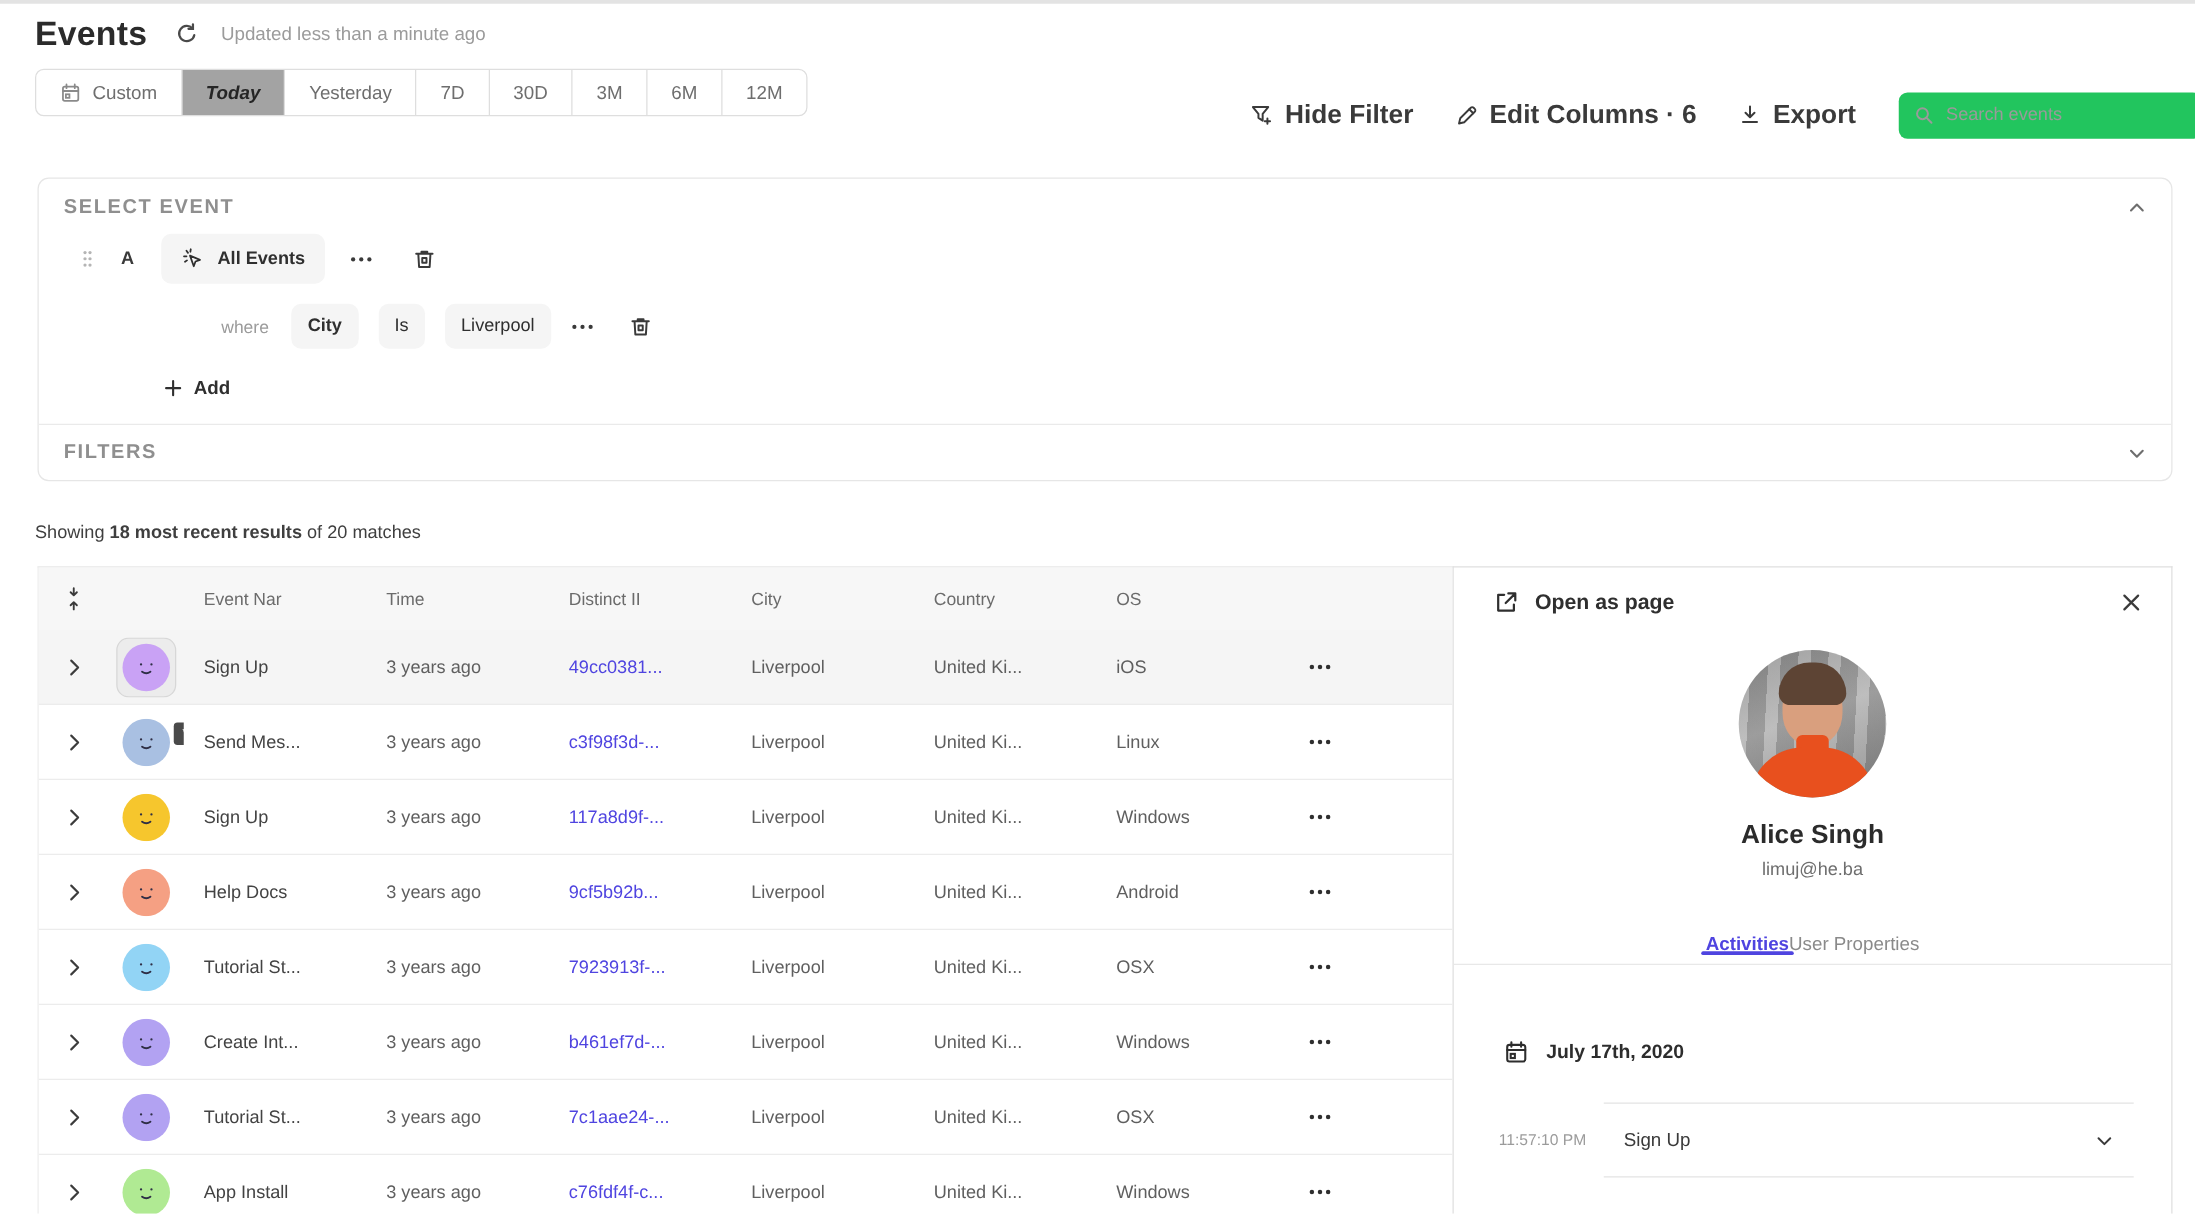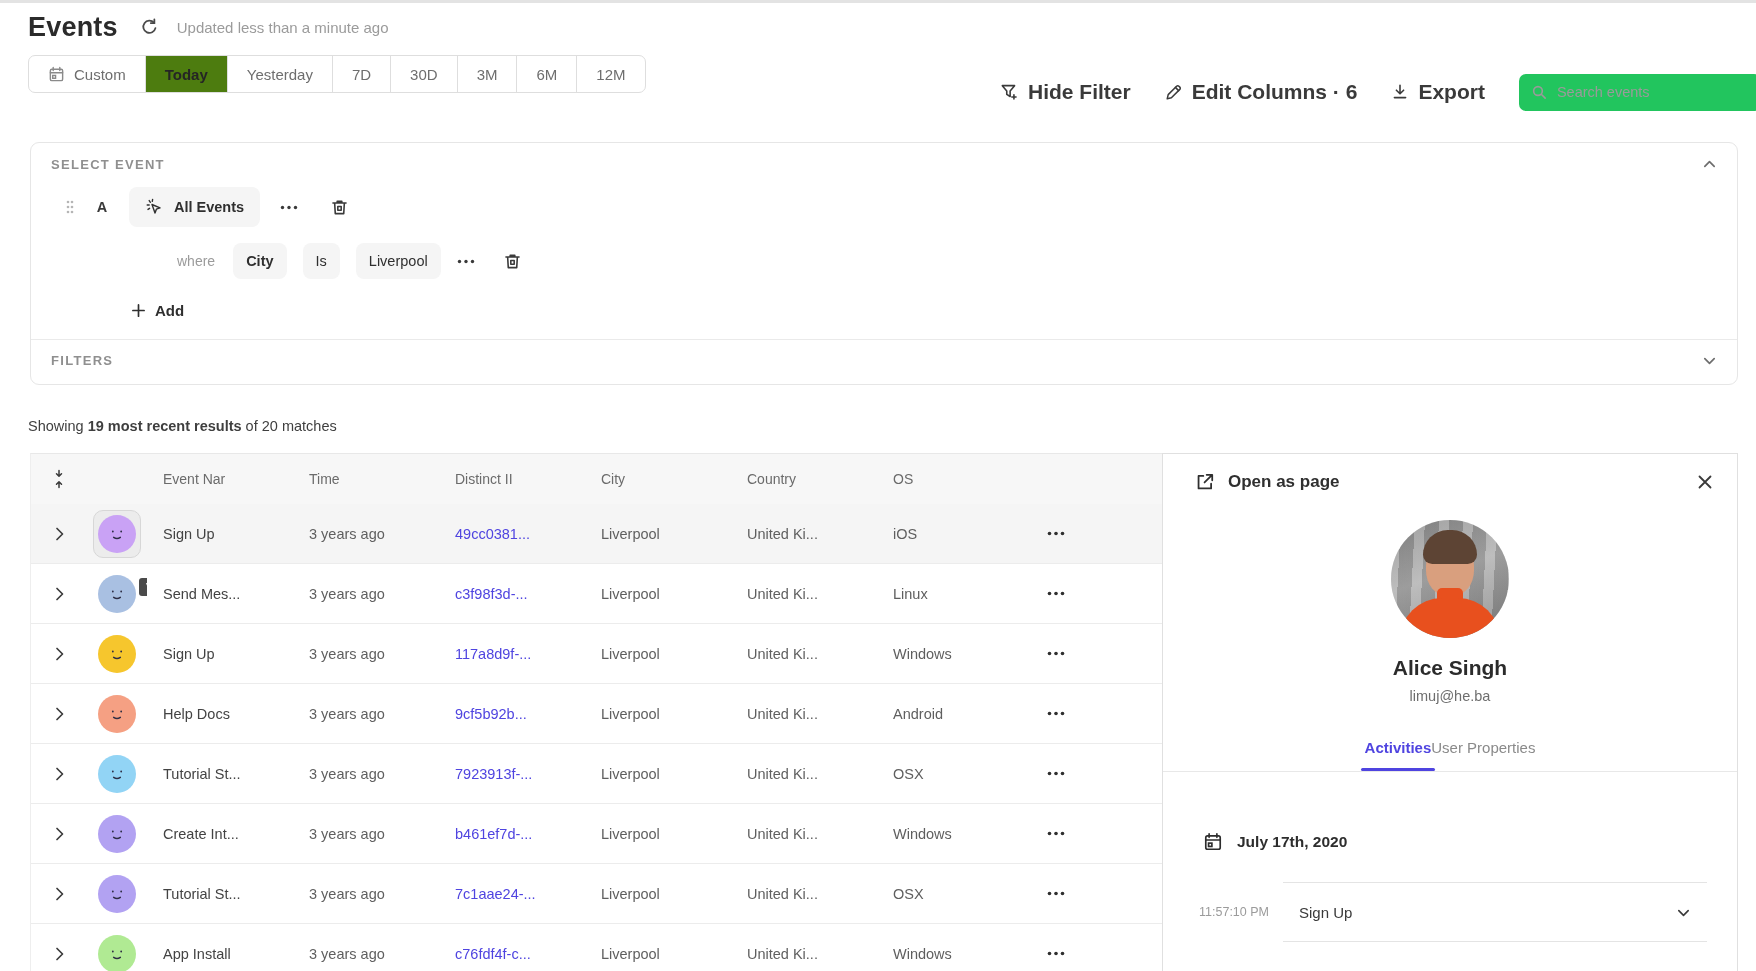--- a/index.html
+++ b/index.html
@@ -14,37 +14,37 @@
   .hdr h1 { font-size:27px; font-weight:700; color:#2b2b2b; letter-spacing:.2px; }
   .refresh-btn { color:#4a4a4a; cursor:pointer; margin-left:4px; }
   .updated { font-size:15px; color:#9b9b9b; }
 
   
   .datebar { position:absolute; left:28px; top:55px; display:flex; height:38px;
     border:1px solid #dedede; border-radius:7px; overflow:hidden; background:#fff; }
   .dseg { display:flex; align-items:center; gap:9px; padding:0 19px; font-size:15px;
     color:#6e6e6e; border-right:1px solid #dedede; cursor:pointer; white-space:nowrap; }
   .dseg:last-child { border-right:none; }
-  .dseg.active { background:#4d7c0f; color:#252525; font-weight:700; }
+  .dseg.active { background:#a3a3a3; color:#252525; font-weight:700;font-style:italic; }
   .dseg .cal { color:#8a8a8a; }
 
   .actions { position:absolute; top:73px; left:1000px; display:flex; align-items:center; height:38px; gap:34px; }
   .act-btn { display:flex; align-items:center; gap:9px; font-size:21px; font-weight:600;
     color:#3a3a3a; cursor:pointer; white-space:nowrap; }
   .act-btn svg { color:#3a3a3a; }
   .searchbox { display:flex; align-items:center; gap:9px; width:242px; height:37px;
     background:#22c55e; border-radius:7px; padding:0 12px; color:#9a9a9a; }
   .searchbox input { border:none; outline:none; background:transparent; font-size:14.5px;
     color:#5a5a5a; width:100%; font-family:inherit; }
   .searchbox input::placeholder { color:#9a9a9a; }
 
   
   .qcard { position:absolute; left:30px; top:142px; width:1708px; height:243px;
     border:1px solid #e6e6e6; border-radius:9px; background:#fff; }
-  .qc-label { font-size:13px; letter-spacing:1.3px; color:#8f8f8f; font-weight:600; }
+  .qc-label { font-size:16px; letter-spacing:1.3px; color:#8f8f8f; font-weight:600; }
   .qc-head { position:absolute; left:20px; right:20px; top:14px; display:flex;
     justify-content:space-between; align-items:center; }
   .qc-caret { color:#6e6e6e; cursor:pointer; }
   .qrow { position:absolute; display:flex; align-items:center; }
   .qrow.r-event { left:34px; top:44px; height:40px; gap:20px; }
   .drag-handle { color:#b5b5b5; cursor:grab; }
   .letter { font-size:14.5px; font-weight:700; color:#3a3a3a; width:14px; text-align:center; }
   .chip { display:flex; align-items:center; gap:10px; background:#f5f5f5; border-radius:8px;
     padding:0 16px; height:40px; font-size:14.5px; color:#2f2f2f; cursor:pointer; white-space:nowrap; }
   .chip.bold { font-weight:700; }
@@ -106,21 +106,21 @@
     height:58px; border-radius:48% 48% 44% 44%; background:#d99f7e; }
   .photo .sweater { position:absolute; left:50%; bottom:-8px; transform:translateX(-50%);
     width:100px; height:48px; border-radius:42px 42px 0 0; background:#e8501e; }
   .photo .neck { position:absolute; left:50%; bottom:34px; transform:translateX(-50%);
     width:26px; height:16px; background:#e8501e; border-radius:5px 5px 0 0; }
   .p-name { position:absolute; left:0; right:0; top:202px; text-align:center; font-size:21px;
     font-weight:700; color:#2b2b2b; }
   .p-email { position:absolute; left:0; right:0; top:234px; text-align:center; font-size:14.5px;
     color:#6e6e6e; }
   .p-tabs { position:absolute; left:0; right:0; top:276px; height:42px; display:flex;
-    justify-content:center; border-bottom:1px solid #e8e8e8; }
+    justify-content:center; border-bottom:1px solid #e8e8e8;align-items:center; }
   .p-tab { font-size:15px; color:#8a8a8a; cursor:pointer; padding-top:9px; position:relative; }
   .p-tab.active { color:#4f44e0; font-weight:600; }
   .p-tab.active::after { content:""; position:absolute; left:-4px; right:-4px; bottom:0;
     height:3px; border-radius:2px; background:#4f44e0; }
   .p-date { position:absolute; left:40px; top:378px; display:flex; align-items:center; gap:14px;
     font-size:15.5px; font-weight:700; color:#2d2d2d; }
   .p-date svg { color:#2d2d2d; }
   .p-activity { position:absolute; left:0; right:30px; top:428px; height:60px; display:flex;
     align-items:center; }
   .p-act-time { width:120px; text-align:right; font-size:12.5px; color:#9b9b9b; padding-right:14px; }
@@ -304,21 +304,21 @@
     <div class="qc-filters">
       <span class="qc-label">FILTERS</span>
       <span class="qc-caret">
         <svg width="15" height="15" viewBox="0 0 16 16" fill="none" stroke="currentColor" stroke-width="1.8" stroke-linecap="round" stroke-linejoin="round">
             <path d="M3 6l5 5 5-5"></path>
           </svg>
       </span>
     </div>
   </div>
 
-  <p class="results"><span>Showing </span><b>19 most recent results</b><span> of 20 matches</span></p>
+  <p class="results"><span>Showing </span><b>18 most recent results</b><span> of 20 matches</span></p>
 
   <div class="tablewrap">
     <div class="thead">
       <div class="cell c-exp">
         <svg width="14" height="20" viewBox="0 0 14 20" fill="none" stroke="currentColor" stroke-width="1.5" stroke-linecap="round" stroke-linejoin="round">
           <path d="M7 1.5v5.5M4.5 4.8 7 7.3l2.5-2.5M7 18.5V13M4.5 15.2 7 12.7l2.5 2.5"></path>
         </svg>
       </div>
       <div class="cell"></div>
       <div class="cell">Event Nar</div>

